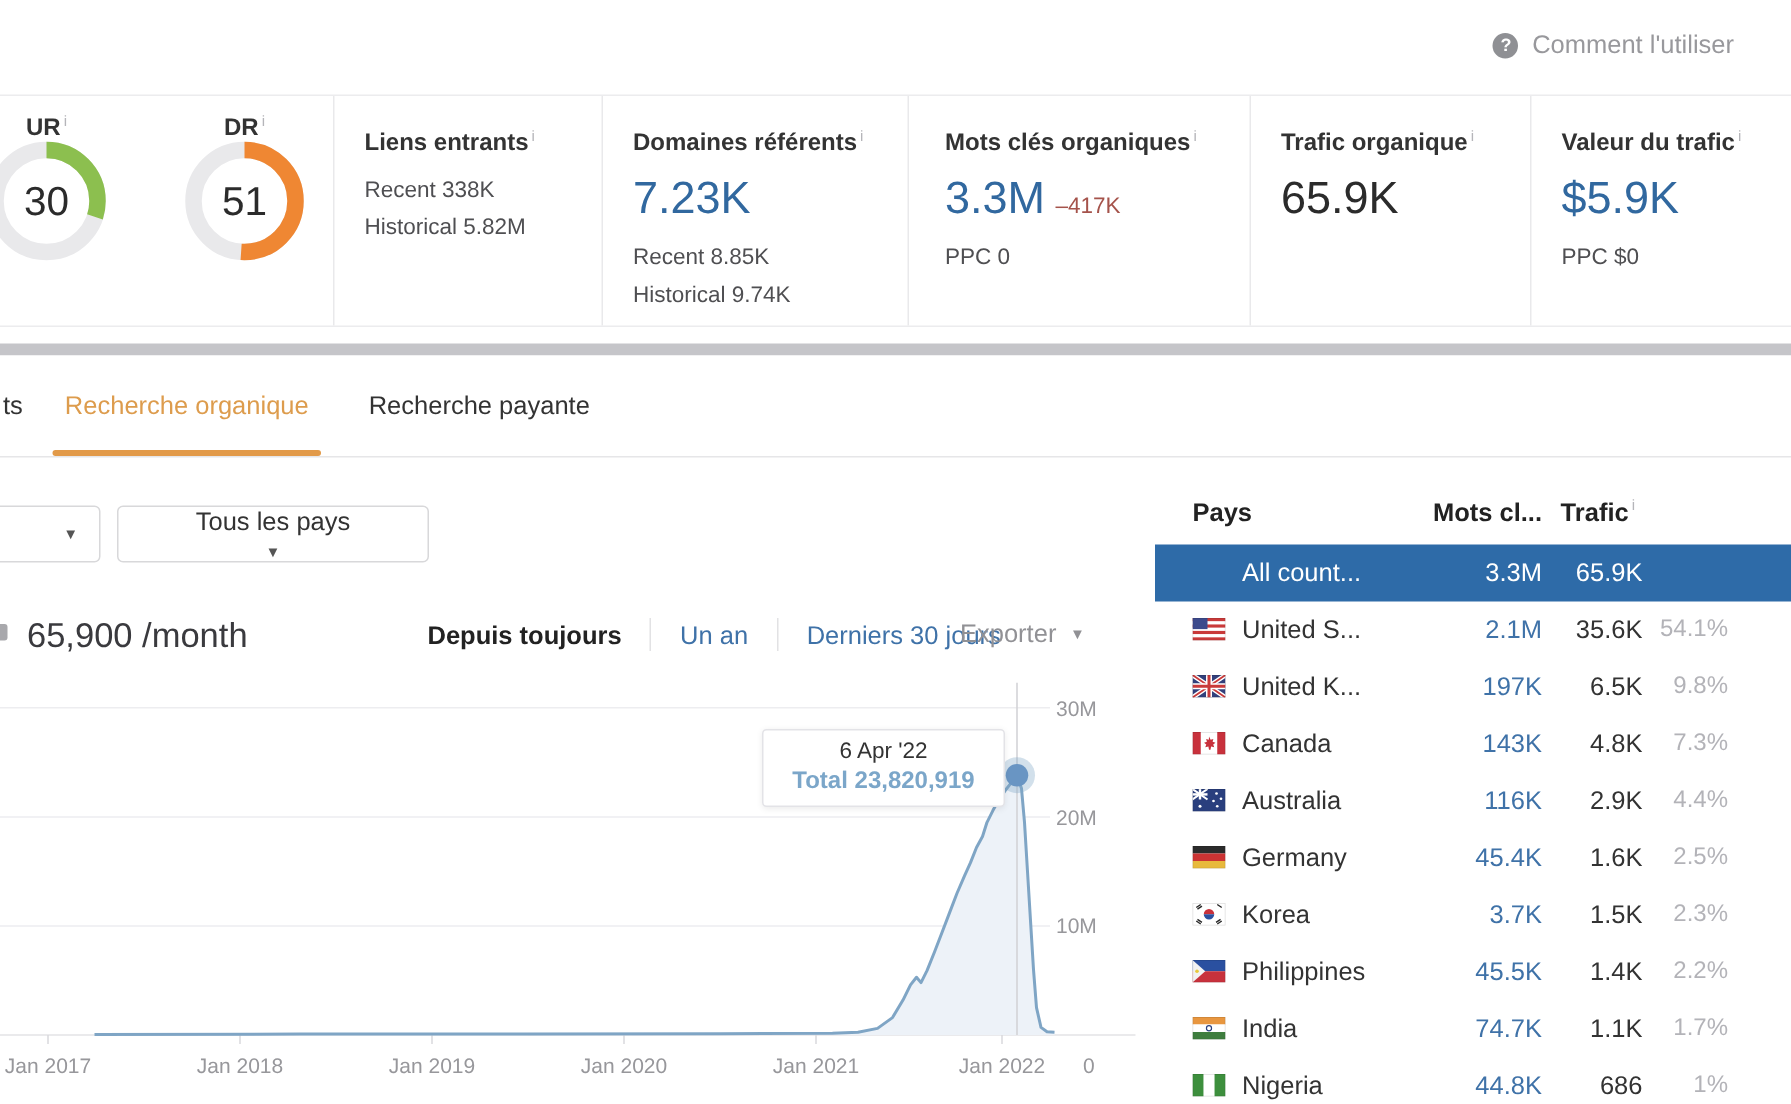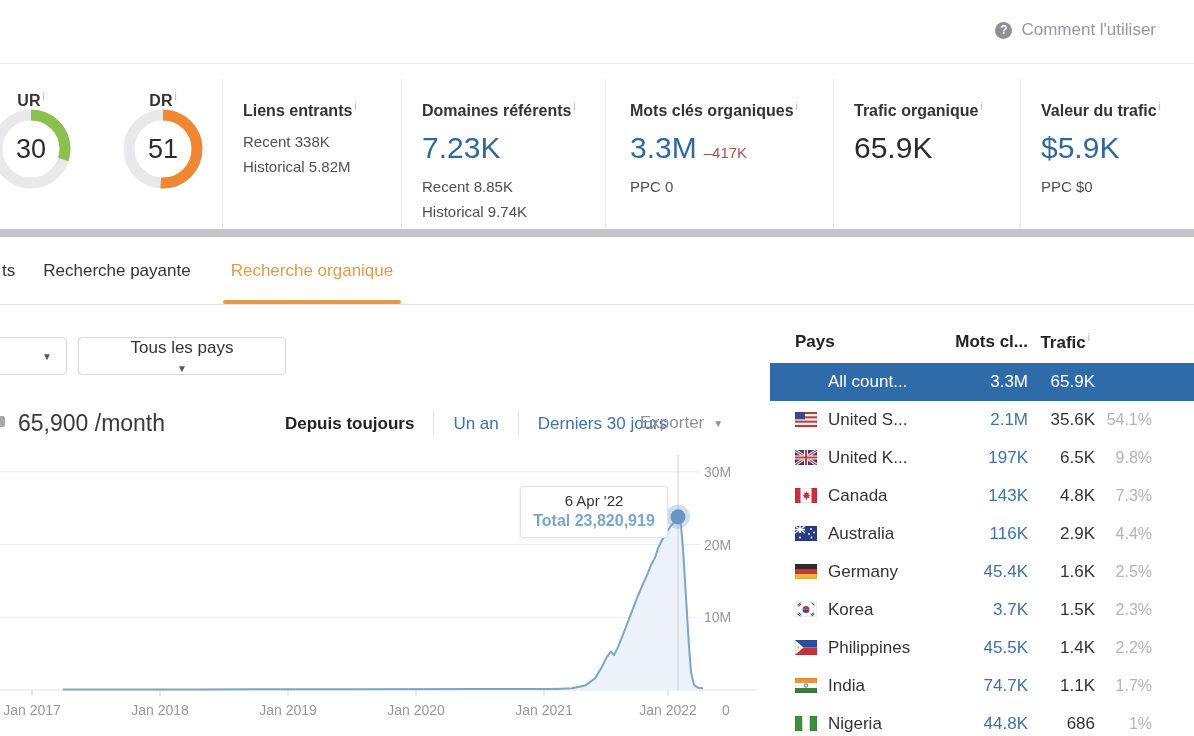--- a/index.html
+++ b/index.html
@@ -9,21 +9,21 @@
   *{box-sizing:border-box;}
   body{margin:0;font-family:"Liberation Sans",sans-serif;background:#888;}
   .screen{position:relative;width:1194px;height:736px;background:#fff;overflow:hidden;}
 
   
   .topbar{position:absolute;top:0;left:0;right:0;height:64px;background:#fff;border-bottom:1px solid #ececee;}
   .help{position:absolute;right:38px;top:20px;display:flex;gap:9px;align-items:center;color:#98989c;font-size:17px;cursor:pointer;}
   .help-icon{width:17px;height:17px;border-radius:50%;background:#8f9094;color:#fff;font-size:12px;font-weight:bold;display:flex;align-items:center;justify-content:center;line-height:1;}
 
   
-  .metrics{position:absolute;top:79px;left:0;right:0;height:154px;border-bottom:1px solid #ececee;background:#fff;}
+  .metrics{position:absolute;top:64px;left:0;right:0;height:154px;border-bottom:1px solid #ececee;background:#fff;}
   .gauges{position:absolute;left:0;top:0;width:222px;height:100%;}
   .gauge{position:absolute;top:30px;width:80px;height:80px;}
   .gauge-label{position:absolute;top:-18px;width:100%;text-align:center;font-weight:bold;font-size:16px;color:#333;}
   .gauge-num{position:absolute;inset:0;display:flex;align-items:center;justify-content:center;font-size:27px;color:#2b2b2b;}
   .gauge svg{position:absolute;inset:0;}
   .ring-bg{fill:none;stroke:#e9e9eb;stroke-width:11;}
   .ring-val{fill:none;stroke-width:11;}
   .card{position:absolute;top:0;bottom:0;border-left:1px solid #e9e9eb;padding:22px 0 0 20px;}
   .card-title{font-size:16px;font-weight:bold;color:#333;white-space:nowrap;}
   sup.info{color:#b5b5b9;font-size:10px;margin-left:2px;font-weight:normal;}
@@ -54,21 +54,21 @@
   .range.active{color:#222;font-weight:bold;}
   .vsep{width:1px;height:22px;background:#e2e2e4;margin:0 19px;}
   .export{position:absolute;top:413px;left:640px;color:#919195;font-size:17px;display:flex;gap:9px;align-items:center;cursor:pointer;}
   .export .caret{font-size:10px;}
 
   
   .chart-svg{position:absolute;top:455px;left:0;}
   .ylab{position:absolute;left:704px;font-size:14px;color:var(--graytx);}
   .xlabels span{position:absolute;top:702px;transform:translateX(-50%);font-size:14px;color:var(--graytx);white-space:nowrap;}
   .zerolab{position:absolute;top:702px;left:722px;font-size:14px;color:var(--graytx);}
-  .tooltip{position:absolute;left:508px;top:486px;width:148px;padding:5px 6px 7px;background:#fff;border:1px solid #e3e3e7;border-radius:3px;box-shadow:0 1px 4px rgba(0,0,0,.08);text-align:center;margin-left:12px;}
+  .tooltip{position:absolute;left:508px;top:486px;width:162px;padding:5px 6px 7px;background:#fff;border:1px solid #e3e3e7;border-radius:3px;box-shadow:0 1px 4px rgba(0,0,0,.08);text-align:center;}
   .tt-date{font-size:15px;color:#333;}
   .tt-total{font-size:16px;font-weight:bold;color:#7ba6c9;margin-top:3px;white-space:nowrap;}
 
   
   .countries{position:absolute;left:770px;top:325px;width:424px;}
   .thead{position:relative;height:38px;font-weight:bold;font-size:17px;color:#222;}
   .th-pays{position:absolute;left:25px;top:7px;cursor:pointer;}
   .th-kw{position:absolute;left:160px;width:98px;top:7px;text-align:right;cursor:pointer;}
   .th-tr{position:absolute;left:268px;width:52px;top:7px;text-align:right;cursor:pointer;}
   .row-sel{position:relative;height:38px;background:var(--sel);color:#fff;font-size:17px;cursor:pointer;}
@@ -150,22 +150,22 @@
       <div class="card-sub">
         <div>PPC $0</div>
       </div>
     </div>
   </div>
 
   <div class="grayband"></div>
 
   <div class="tabsbar">
     <div class="tab partial">ts</div>
+    <div class="tab active">Recherche organique</div>
     <div class="tab">Recherche payante</div>
-    <div class="tab active">Recherche organique</div>
   </div>
 
   <div class="dd dd1">
     <span></span>
     <span class="caret">▼</span>
   </div>
   <div class="dd dd2">
     <span>Tous les pays</span>
     <span class="caret">▼</span>
   </div>

